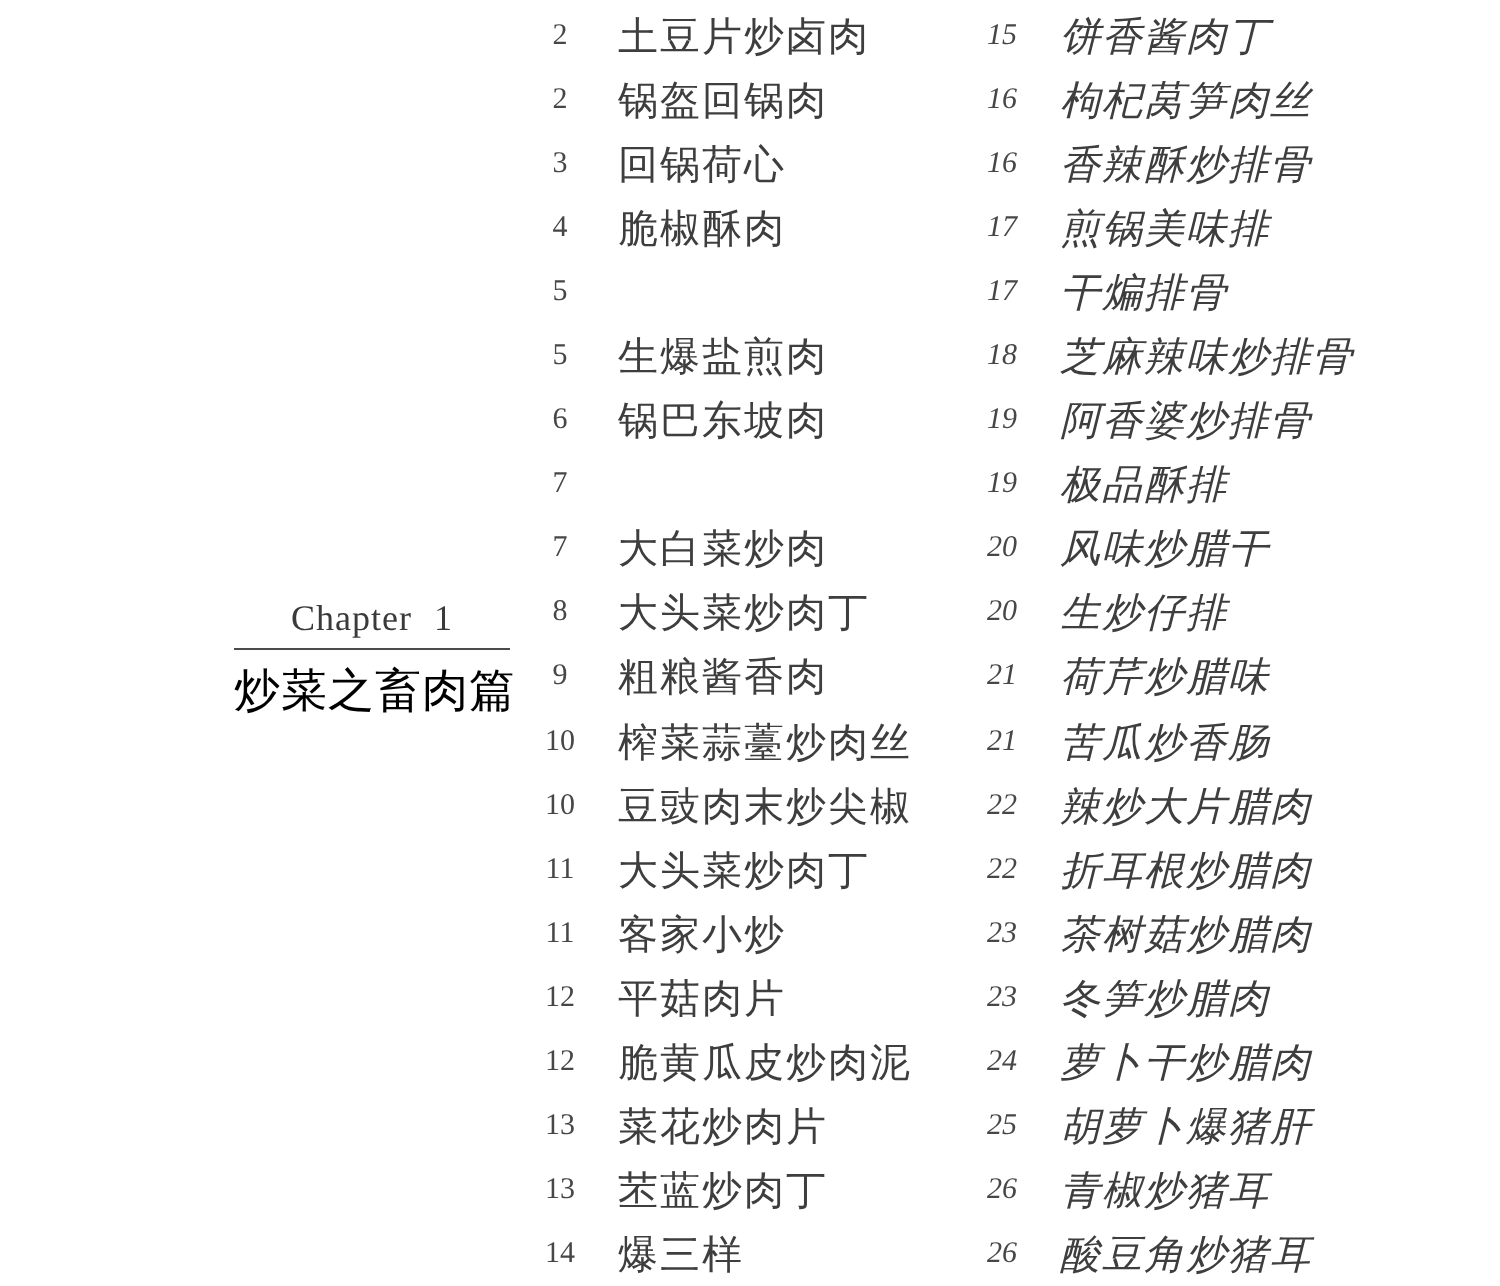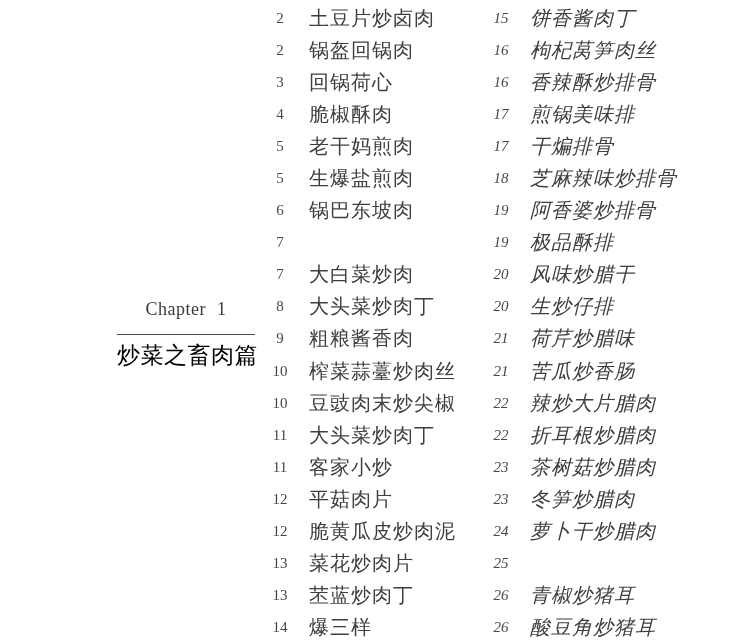--- a/index.html
+++ b/index.html
@@ -26,21 +26,21 @@
     left: 117px;
     top: 300px;
     width: 138px;
     text-align: center;
   }
   .chapter-label {
     font-size: 18px;
     line-height: 18px;
     letter-spacing: 0.5px;
     word-spacing: 6px;
-    padding-bottom: 16px;
+    padding-bottom: 6px;
     border-bottom: 1.5px solid #4b4b4b;
     color: #3a3a3a;
   }
   .chapter-title {
     margin-top: 8px;
     font-size: 23px;
     line-height: 25px;
     letter-spacing: 0.5px;
     color: #000000;
     white-space: nowrap;
@@ -99,21 +99,20 @@
     <span class="dish">回锅荷心</span>
   </div>
 
   <div class="toc-row">
     <span class="pg">4</span>
     <span class="dish">脆椒酥肉</span>
   </div>
 
   <div class="toc-row">
     <span class="pg">5</span>
-    <span class="dish">老干妈煎肉</span>
   </div>
 
   <div class="toc-row">
     <span class="pg">5</span>
     <span class="dish">生爆盐煎肉</span>
   </div>
 
   <div class="toc-row">
     <span class="pg">6</span>
     <span class="dish">锅巴东坡肉</span>
@@ -265,20 +264,21 @@
     <span class="dish">冬笋炒腊肉</span>
   </div>
 
   <div class="toc-row">
     <span class="pg">24</span>
     <span class="dish">萝卜干炒腊肉</span>
   </div>
 
   <div class="toc-row">
     <span class="pg">25</span>
+    <span class="dish">胡萝卜爆猪肝</span>
   </div>
 
   <div class="toc-row">
     <span class="pg">26</span>
     <span class="dish">青椒炒猪耳</span>
   </div>
 
   <div class="toc-row">
     <span class="pg">26</span>
     <span class="dish">酸豆角炒猪耳</span>

